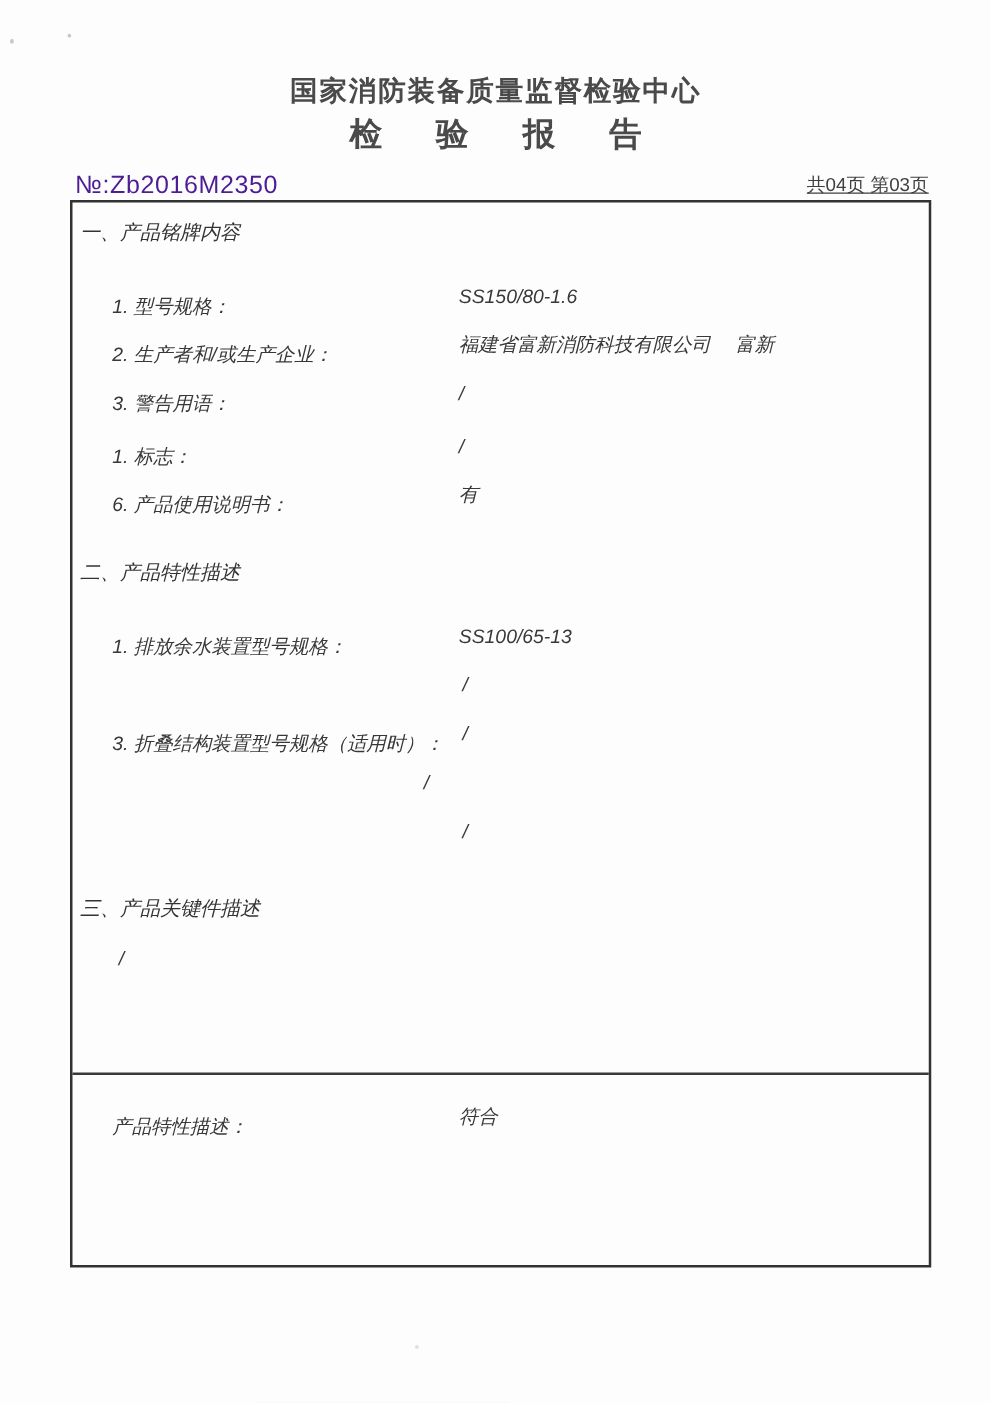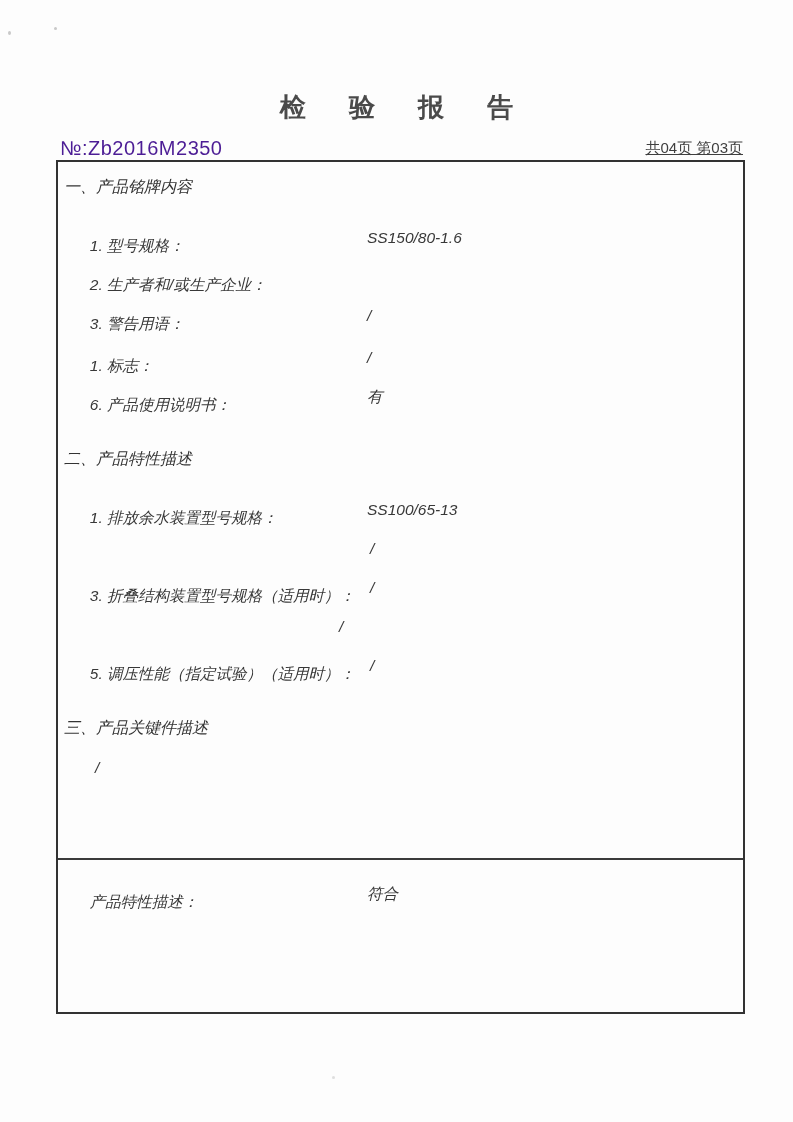--- a/index.html
+++ b/index.html
@@ -63,34 +63,36 @@
 </style>
 </head>
 <body>
 
 <div class="page">
 
   <div class="speck" style="left:8px;top:31px;width:3px;height:4px;"></div>
   <div class="speck" style="left:54px;top:27px;width:3px;height:3px;"></div>
   <div class="speck" style="left:332px;top:1076px;width:3px;height:3px;opacity:.6;"></div>
 
+  <div class="title-line1">国家消防装备质量监督检验中心</div>
   <div class="title-line2">检 验 报 告</div>
   <div class="report-no">№:Zb2016M2350</div>
   <div class="page-info">共04页 第03页</div>
 
   <div class="form-box">
 
     <div class="row section-title" style="top:15px;">一、产品铭牌内容</div>
 
     <div class="row" style="top:54px;">
       <span>1. 型号规格：</span>
       <span class="val">SS150/80-1.6</span>
     </div>
     <div class="row" style="top:93px;">
       <span>2. 生产者和/或生产企业：</span>
+      <span class="val">福建省富新消防科技有限公司　 富新</span>
     </div>
     <div class="row" style="top:132px;">
       <span>3. 警告用语：</span>
       <span class="val">/</span>
     </div>
     <div class="row" style="top:174px;">
       <span>1. 标志：</span>
       <span class="val">/</span>
     </div>
     <div class="row" style="top:213px;">
@@ -108,21 +110,20 @@
       <span class="val val-306">/</span>
     </div>
     <div class="row" style="top:404px;">
       <span>3. 折叠结构装置型号规格（适用时）：</span>
       <span class="val val-306">/</span>
     </div>
     <div class="row" style="top:443px;">
       <span class="val val-287">/</span>
     </div>
     <div class="row" style="top:482px;">
-      <span>5. 调压性能（指定试验）（适用时）：</span>
       <span class="val val-306">/</span>
     </div>
 
     <div class="row section-title" style="top:556px;">三、产品关键件描述</div>
     <div class="row" style="top:596px;left:37px;">/</div>
 
     <div class="form-divider"></div>
     <div class="row" style="top:710px;">
       <span>产品特性描述：</span>
       <span class="val">符合</span>

